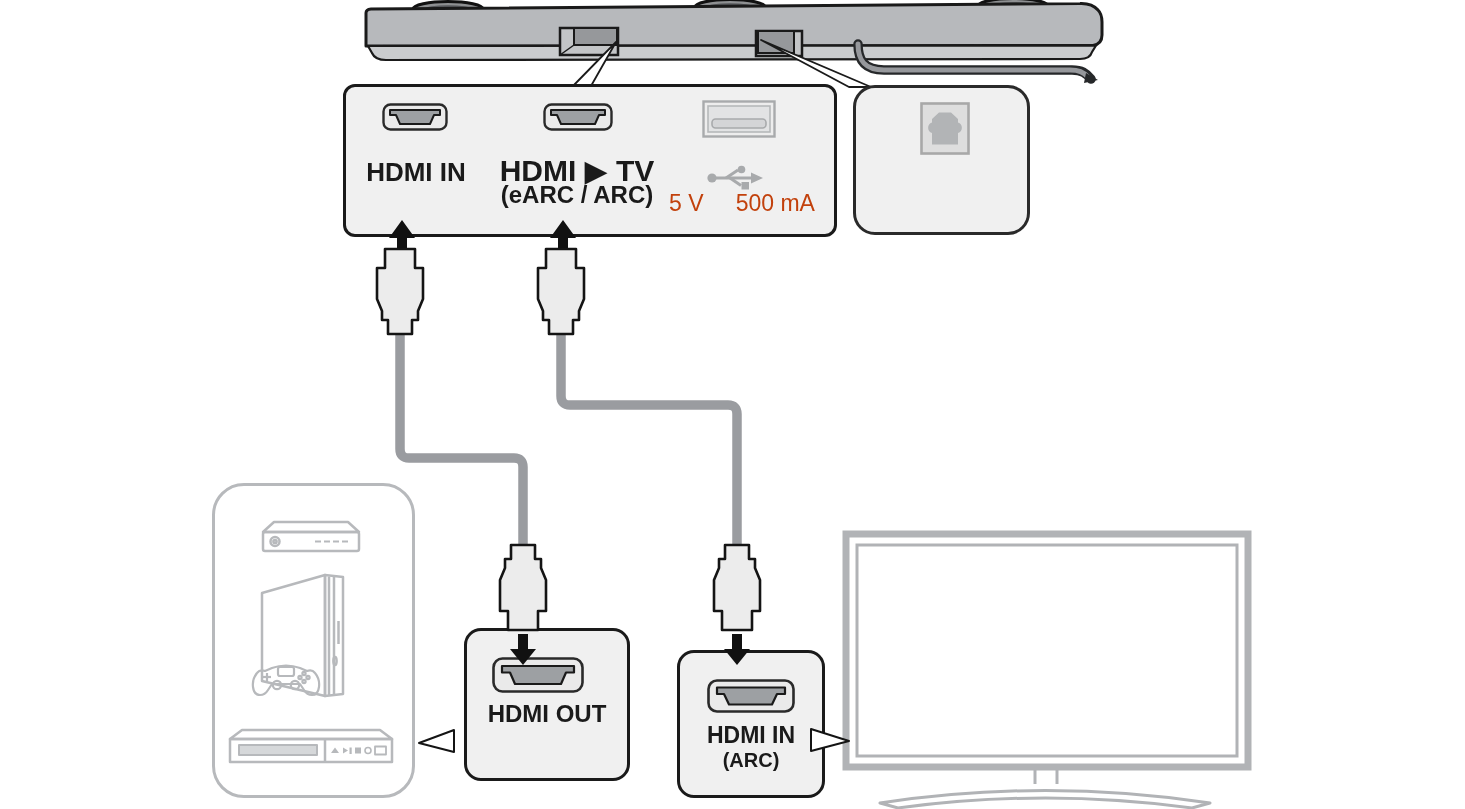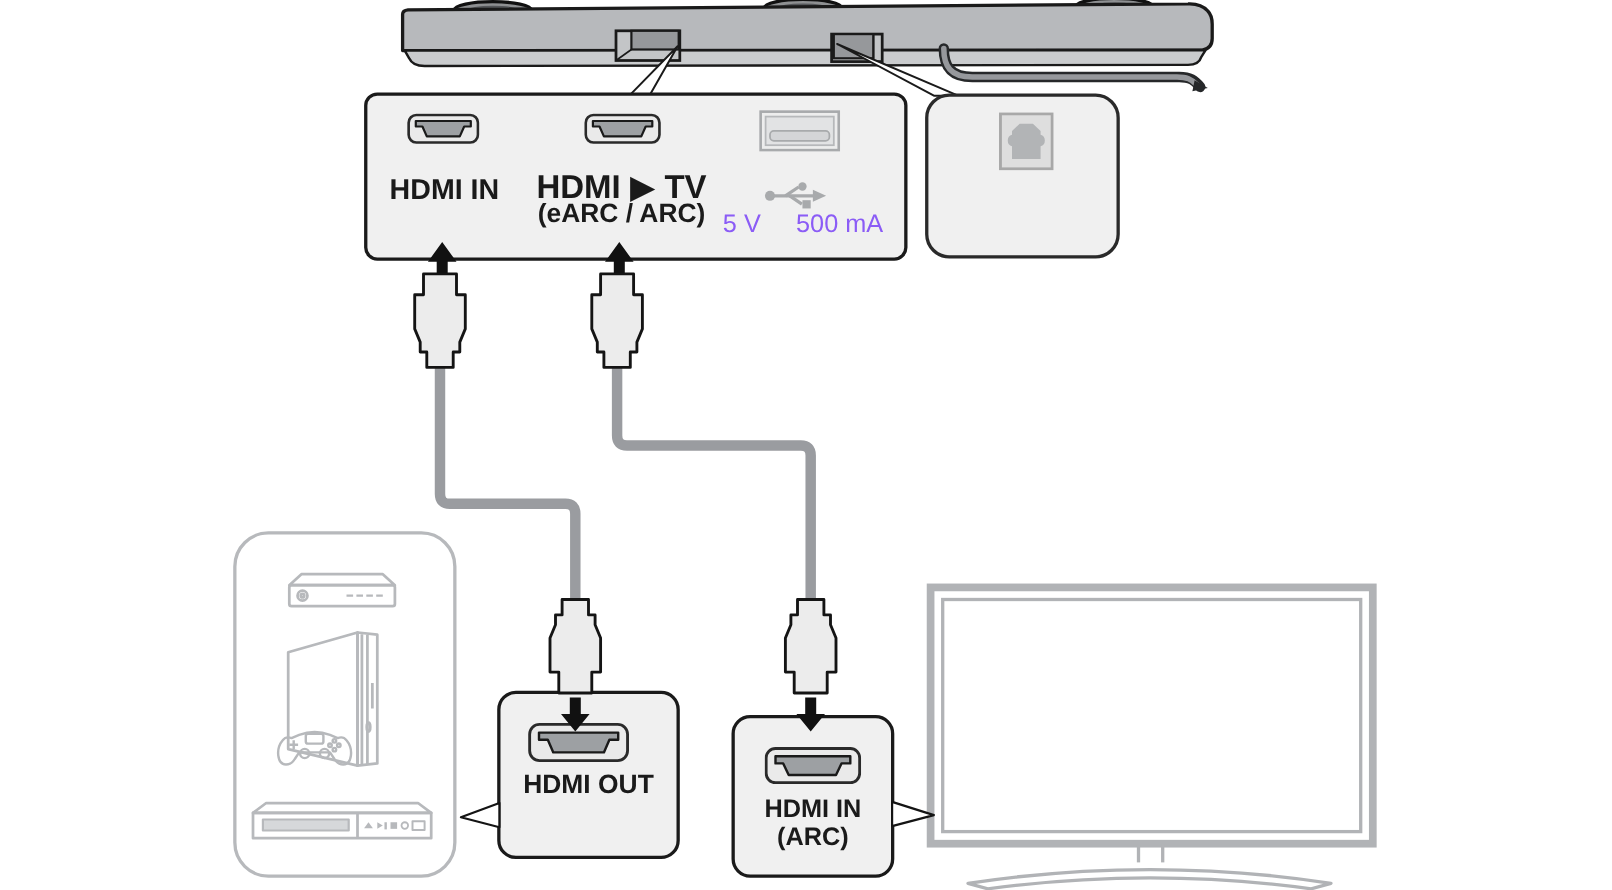--- a/index.html
+++ b/index.html
@@ -1,29 +1,29 @@
 <!DOCTYPE html>
 <html><head>
 <meta charset="utf-8">
 <style>
   html,body{margin:0;padding:0;background:#fff;}
   .stage{position:relative;width:1465px;height:809px;background:#ffffff;overflow:hidden;
          font-family:"Liberation Sans","DejaVu Sans",sans-serif;}
   .layer{position:absolute;left:0;top:0;width:1465px;height:809px;pointer-events:none;}
-  .panel{position:absolute;background:#f0f0f0;border:3px solid #1a1a1a;box-sizing:border-box;}
+  .panel{position:absolute;background:#f0f0f0;border:3px solid #1a1a1a;box-sizing:border-box;margin-left:12px;}
   .abs{position:absolute;}
   .lbl-black{color:#1a1a1a;font-weight:700;text-align:center;}
   .lbl-gray{color:#96989a;font-weight:400;text-align:center;}
   .main-panel{left:331px;top:84px;width:494px;height:153px;border-radius:12px;}
   .optical-panel{left:841px;top:85px;width:177px;height:150px;border-radius:22px;border-color:#2a2a2a;}
   .out-panel{left:452px;top:628px;width:166px;height:153px;border-radius:17px;}
   .arc-panel{left:665px;top:650px;width:148px;height:148px;border-radius:17px;}
   .devices-box{position:absolute;left:212px;top:483px;width:203px;height:315px;
                border:3px solid #b7b9bc;border-radius:32px;background:#fff;box-sizing:border-box;}
-  .usb-rating{font-size:23px;color:#8b5cf6;white-space:nowrap;text-align:center;}
+  .usb-rating{font-size:23px;color:#c2410c;white-space:nowrap;text-align:center;}
   .dc{display:inline-block;width:22px;vertical-align:2px;margin:0 5px;}
   .dc .solid{border-top:3px solid #a9abad;}
   .dc .dash{border-top:3px dashed #a9abad;margin-top:3px;}
 </style>
 </head>
 <body>
 
 <div class="stage">
 
   <svg class="layer" viewBox="0 0 1465 809">
@@ -189,21 +189,21 @@
     <div class="abs lbl-black" style="left:0;top:69px;width:100%;font-size:24px;">HDMI OUT</div>
   </div>
 
   <div class="panel arc-panel">
     <svg class="abs" style="left:27px;top:26px;" width="88" height="34" viewBox="0 0 88 34">
       <rect x="1.5" y="1.5" width="85" height="31" rx="8.5" fill="#eaeaea" stroke="#2a2a2a" stroke-width="2.6"></rect>
       <path d="M 10,8.5 L 78,8.5 L 78,15 L 70,15 L 65,25.5 L 22,25.5 L 17,15 L 10,15 Z" fill="#9da0a3" stroke="#1a1a1a" stroke-width="2.2" stroke-linejoin="round"></path>
     </svg>
     <div class="abs" style="left:0;top:70px;width:100%;">
       <div class="lbl-black" style="font-size:23px;line-height:25px;">HDMI IN</div>
-      <div class="lbl-black" style="font-size:23px;line-height:25px;">(ARC)</div>
+      <div class="lbl-black" style="font-size:20px;line-height:25px;">(ARC)</div>
     </div>
   </div>
 
   <svg class="layer" viewBox="0 0 1465 809">
 
     <path fill="#111" d="M 402,220 L 389,238 L 397,238 L 397,254 L 407,254 L 407,238 L 415,238 Z"></path>
     <path fill="#111" d="M 563,220 L 550,238 L 558,238 L 558,254 L 568,254 L 568,238 L 576,238 Z"></path>
 
     <path d="M 400,330 L 400,449 Q 400,458 409,458 L 514,458 Q 523,458 523,467 L 523,547" fill="none" stroke="#9a9ca0" stroke-width="9.5"></path>
     <path d="M 561,330 L 561,396 Q 561,405 570,405 L 728,405 Q 737,405 737,414 L 737,547" fill="none" stroke="#9a9ca0" stroke-width="9.5"></path>

